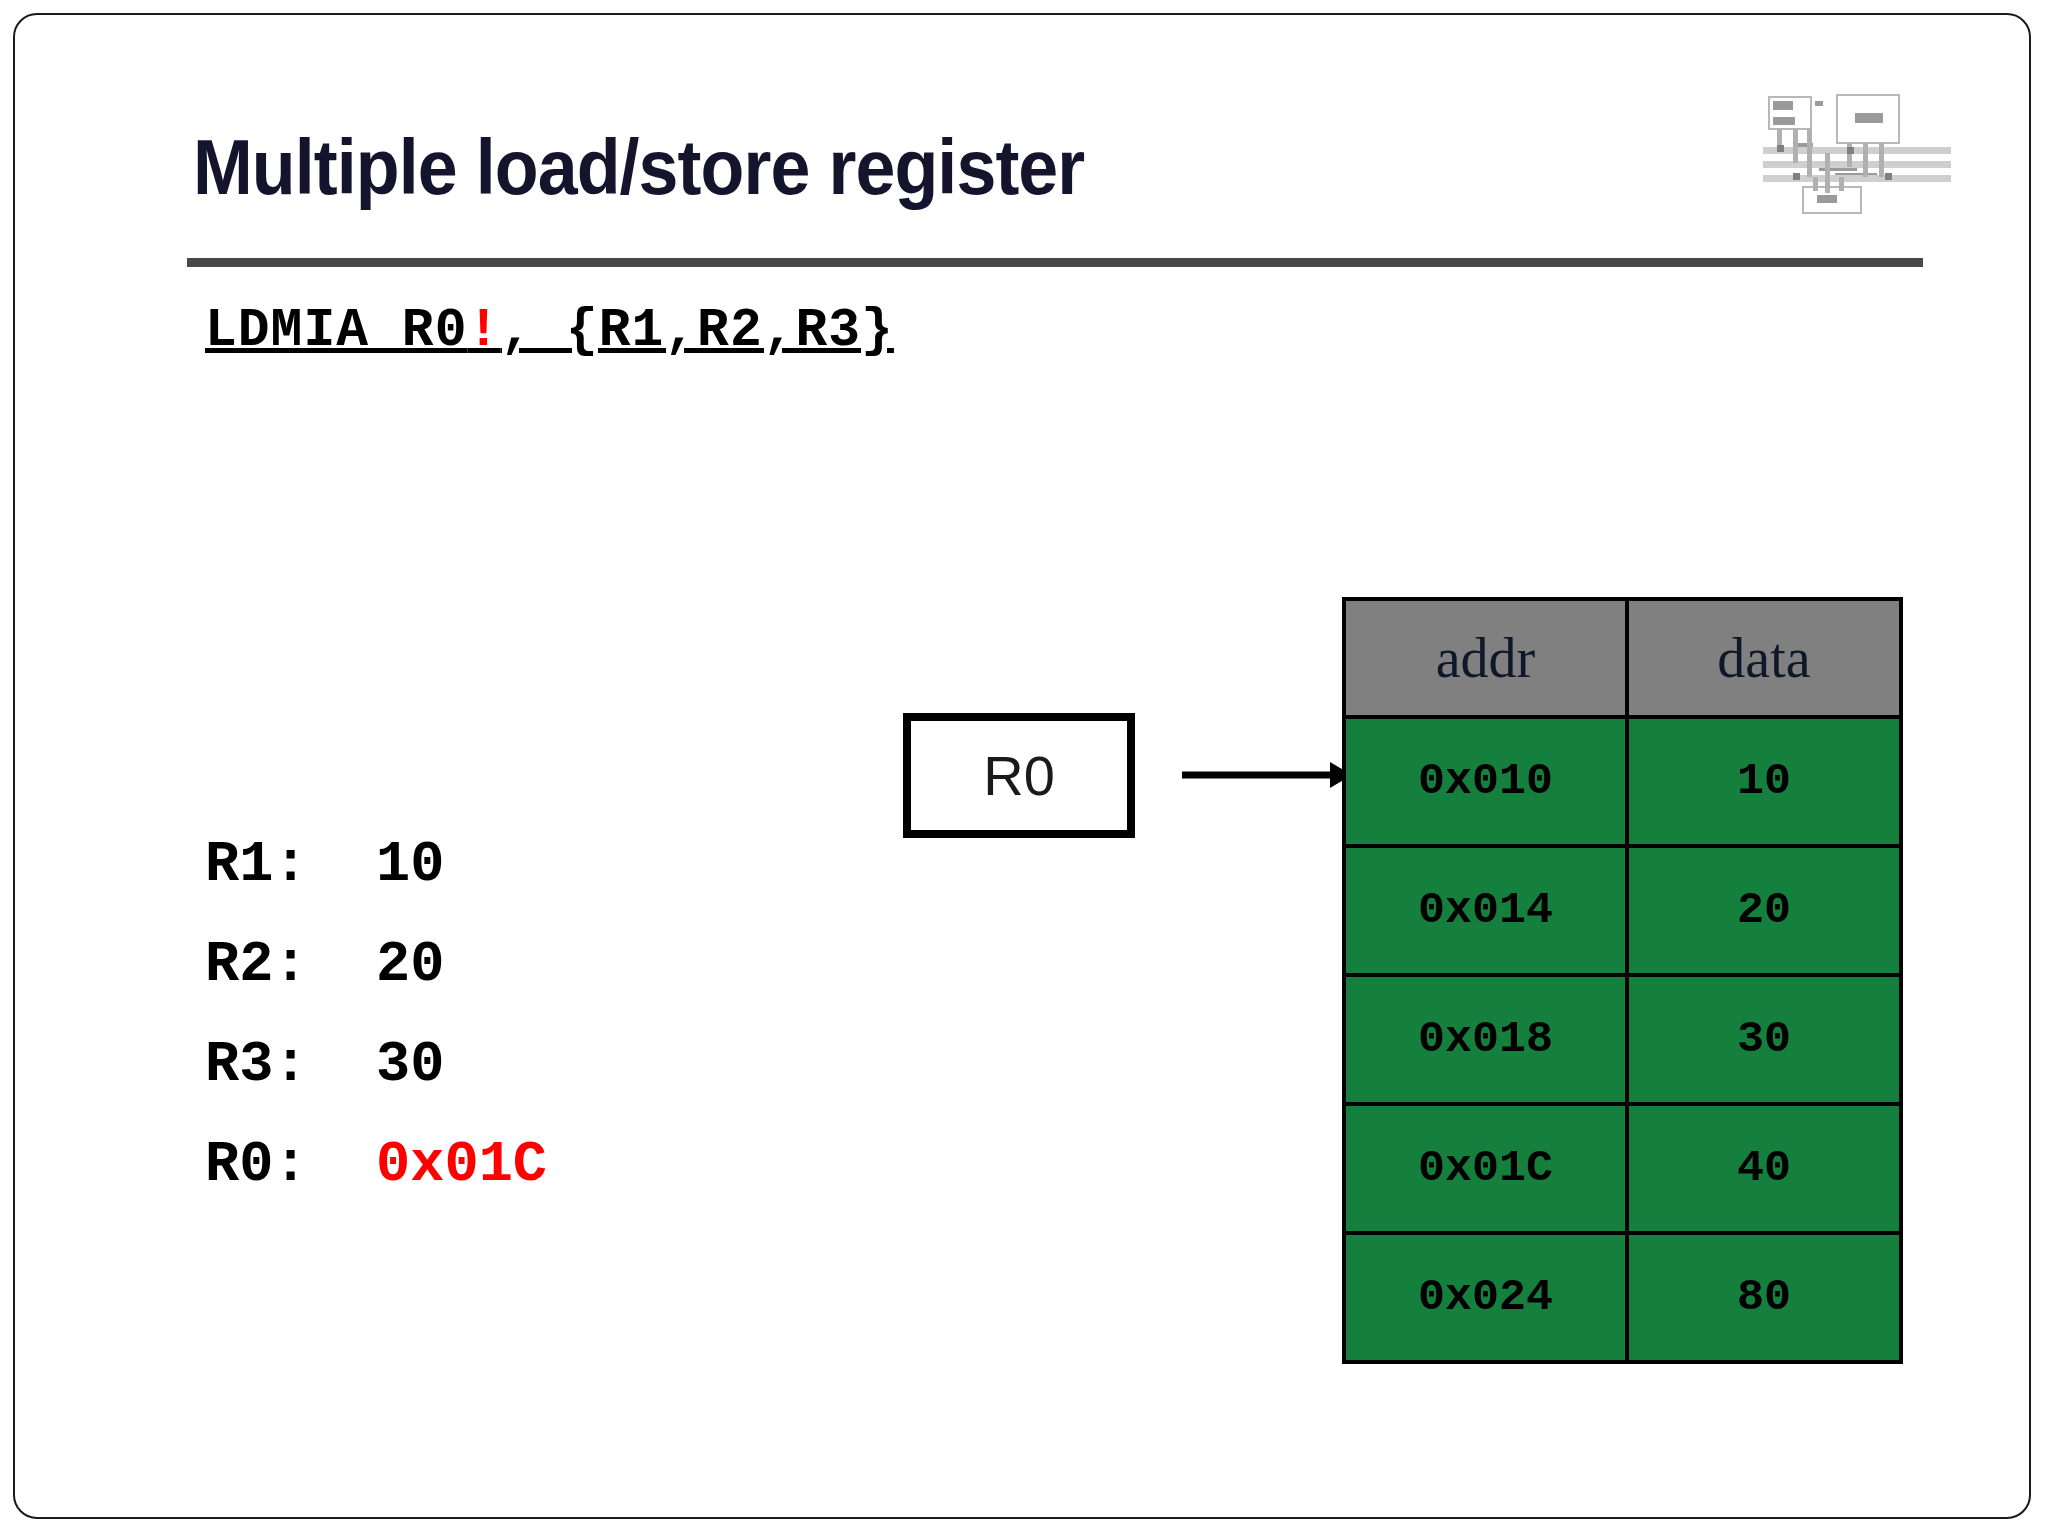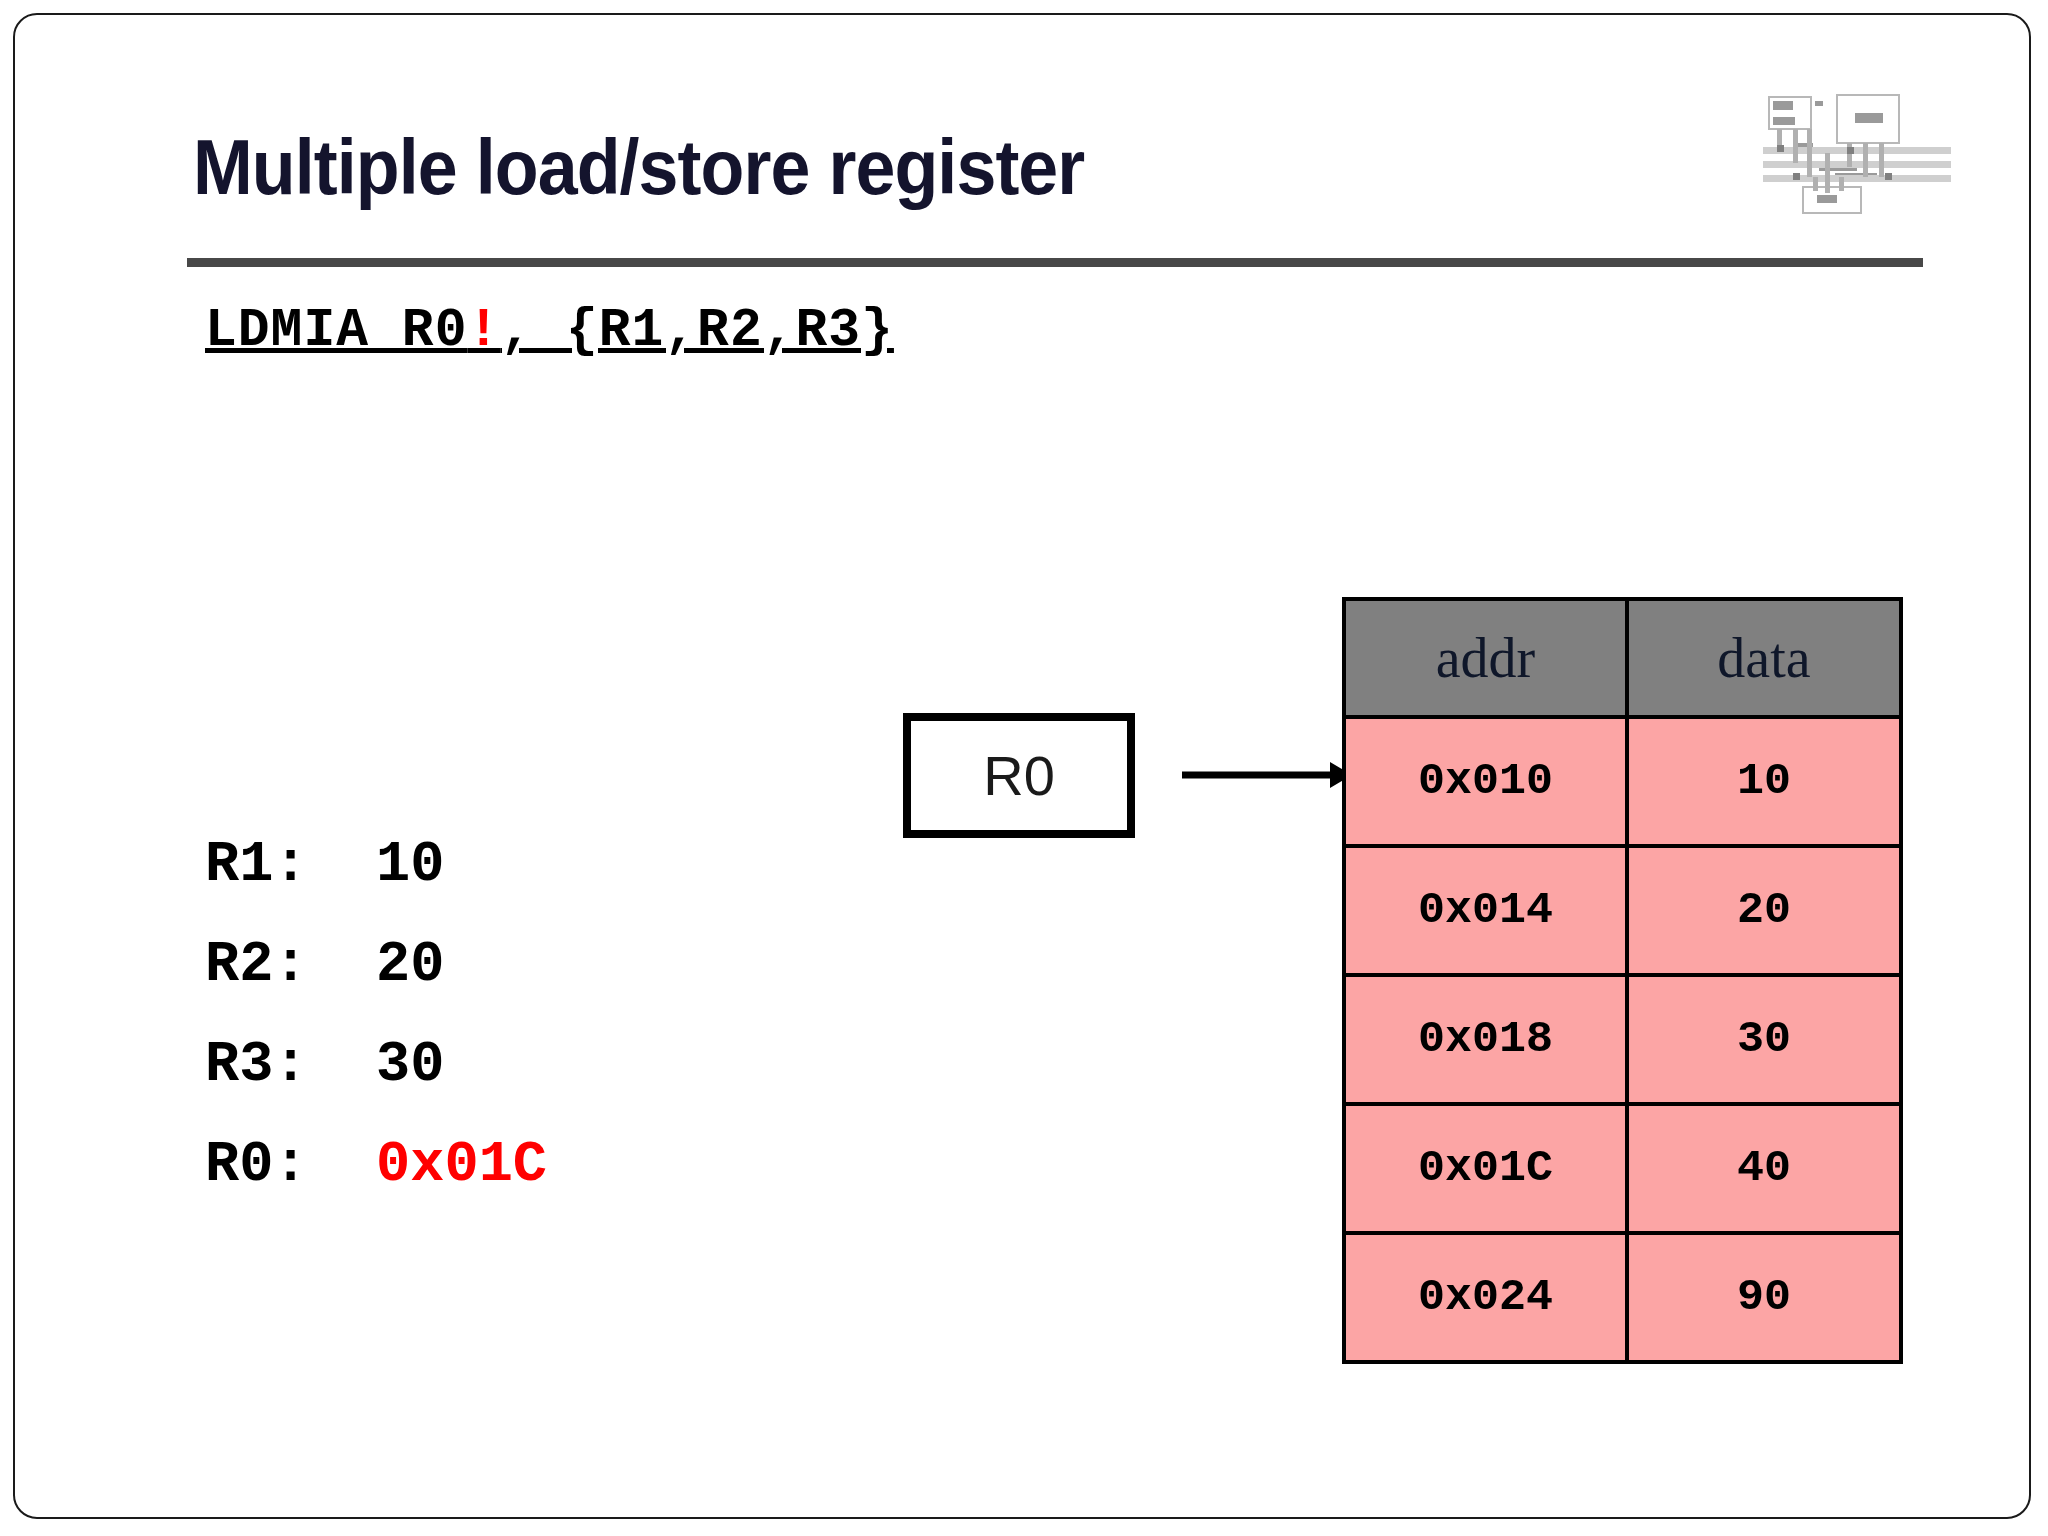--- a/index.html
+++ b/index.html
@@ -136,21 +136,21 @@
   }
   #memory-table th {
     background: #808080;
     height: 114px;
     font-family: Liberation Serif, serif;
     font-weight: 400;
     font-size: 56px;
     color: #0f172a;
   }
   #memory-table td {
-    background: #fca5a5;
+    background: #15803d;
     height: 125px;
     font-family: "Liberation Mono", "DejaVu Sans Mono", monospace;
     font-weight: 700;
     font-size: 45px;
     color: #000000;
   }
   #memory-table col.addr-col { width: 283px; }
   #memory-table col.data-col { width: 274px; }
 </style>
 </head>
@@ -246,18 +246,18 @@
       <tr>
         <td>0x018</td>
         <td>30</td>
       </tr>
       <tr>
         <td>0x01C</td>
         <td>40</td>
       </tr>
       <tr>
         <td>0x024</td>
-        <td>90</td>
+        <td>80</td>
       </tr>
     </tbody>
   </table>
 
 </div>
 
 </body></html>

